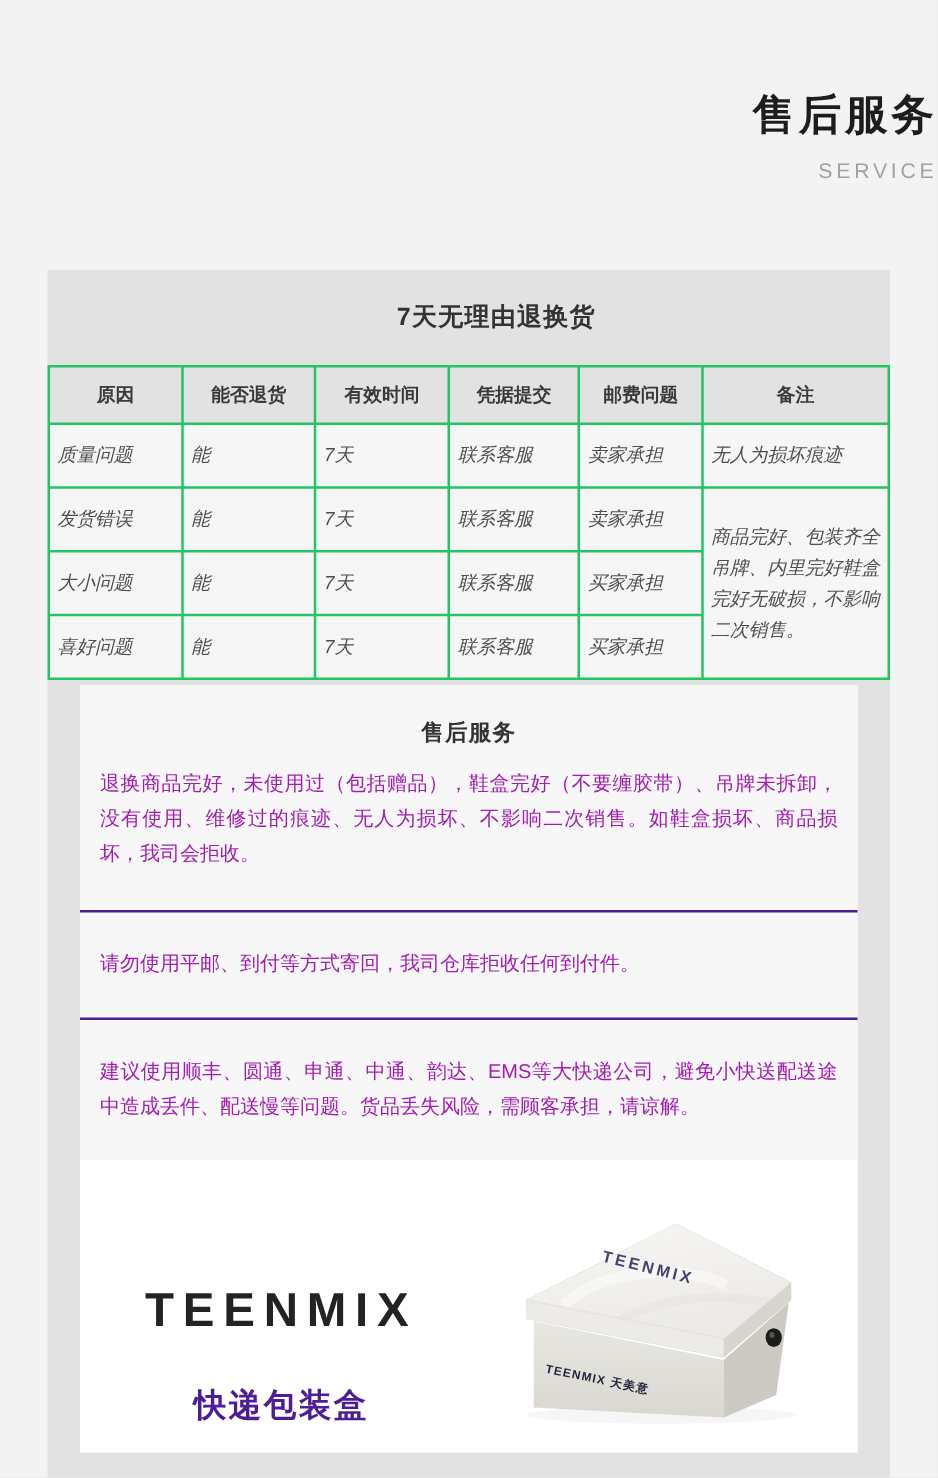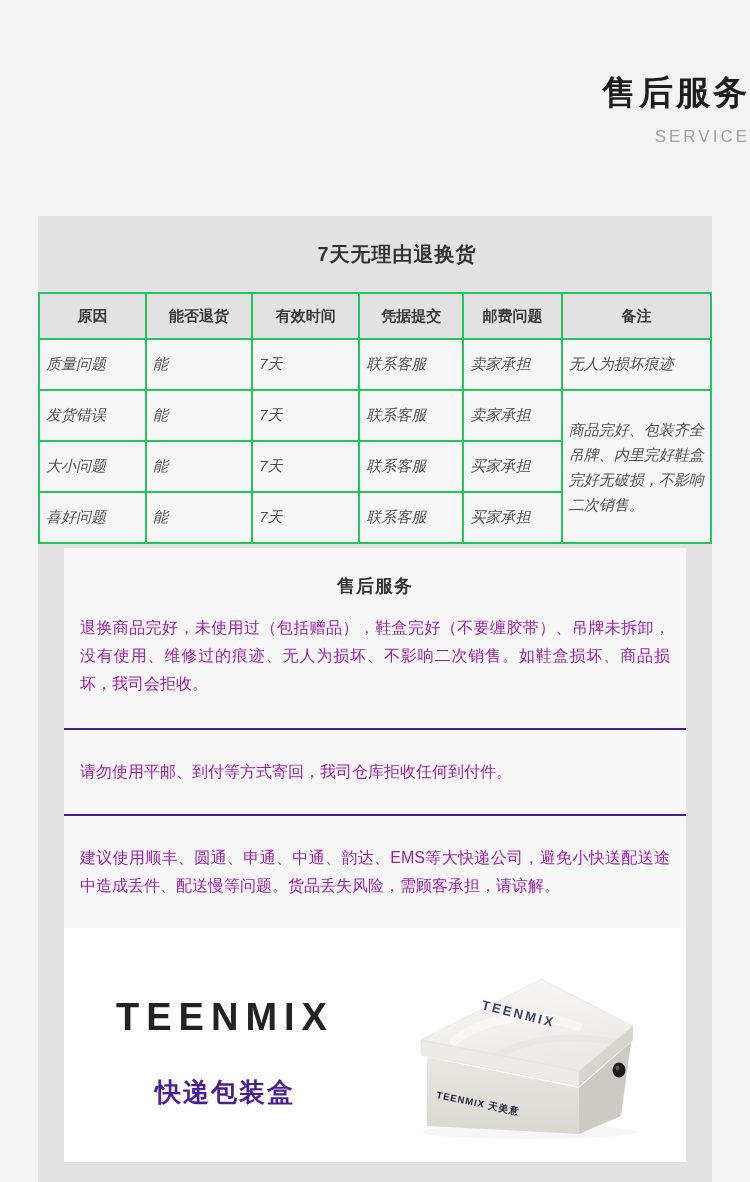--- a/index.html
+++ b/index.html
@@ -101,21 +101,21 @@
   .req-text {
     font-size: 16px;
     line-height: 28px;
     color: #a21caf;
     text-align: justify;
   }
 
   
   .packaging {
     display: flex;
-    align-items: center;
+    align-items: flex-end;
     padding: 36px 6px 20px 6px;
     background: #ffffff;
   }
   .brand-block { width: 310px; text-align: center; }
   .brand-logo {
     font-size: 38px;
     font-weight: 700;
     letter-spacing: 7px;
     color: #232323;
   }

